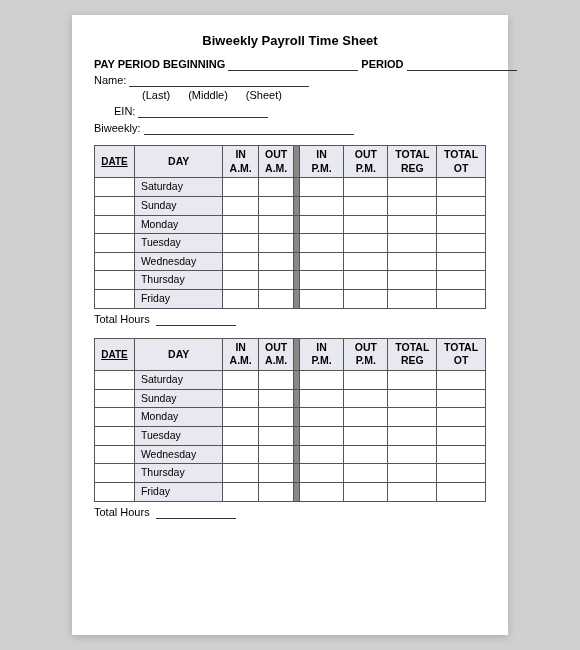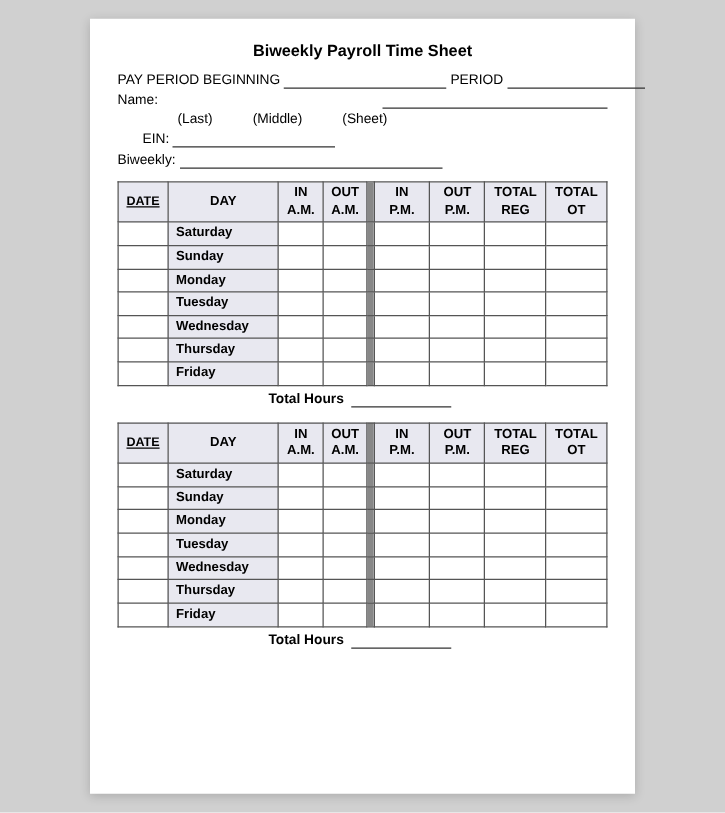--- a/index.html
+++ b/index.html
@@ -28,41 +28,40 @@
     .header-section {
       margin-bottom: 6px;
     }
     .header-row {
       display: flex;
       align-items: baseline;
       margin-bottom: 3px;
       font-size: 11px;
     }
     .header-row .label {
-      font-weight: normal;
+      font-weight: bold;
       white-space: nowrap;
     }
     .underline {
       border-bottom: 1px solid #333;
       display: inline-block;
       min-width: 100px;
     }
     .underline-long { min-width: 180px; }
     .underline-med { min-width: 130px; }
     .underline-short { min-width: 110px; }
     .name-row {
       display: flex;
       align-items: baseline;
       margin-bottom: 2px;
       font-size: 11px;
-      justify-content: space-between;
     }
     .name-labels {
       display: flex;
-      gap: 32px;
+      gap: 18px;
       margin-left: 48px;
       font-size: 11px;
       margin-bottom: 4px;
       color: #000;
     }
     .ein-row {
       display: flex;
       align-items: baseline;
       margin-bottom: 4px;
       margin-left: 20px;
@@ -87,21 +86,21 @@
     }
     .timesheet-table th {
       background: #e8e8f0;
       font-weight: bold;
       vertical-align: middle;
     }
     .timesheet-table td.day-cell {
       text-align: left;
       padding-left: 6px;
       background: #e8e8f0;
-      font-weight: bold;
+      font-weight: normal;
     }
     .timesheet-table td.date-cell {
       background: #fff;
     }
     .timesheet-table td.entry-cell {
       background: #fff;
       min-width: 28px;
     }
     .col-divider {
       background: #888 !important;
@@ -113,25 +112,24 @@
     .col-date { width: 36px; text-decoration: underline; }
     .col-day { width: 80px; }
     .col-in-am { width: 32px; }
     .col-out-am { width: 32px; }
     .col-in-pm { width: 40px; }
     .col-out-pm { width: 40px; }
     .col-total-reg { width: 44px; }
     .col-total-ot { width: 44px; }
 
     .total-hours-row {
-      text-align: center;
+      text-align: left;
       font-size: 11px;
       margin-bottom: 12px;
       padding-right: 4px;
-      font-weight: bold;
     }
     .total-hours-row span.th-underline {
       border-bottom: 1px solid #333;
       display: inline-block;
       min-width: 80px;
     }
     .header-th-date {
       font-size: 10px;
     }
   </style>

